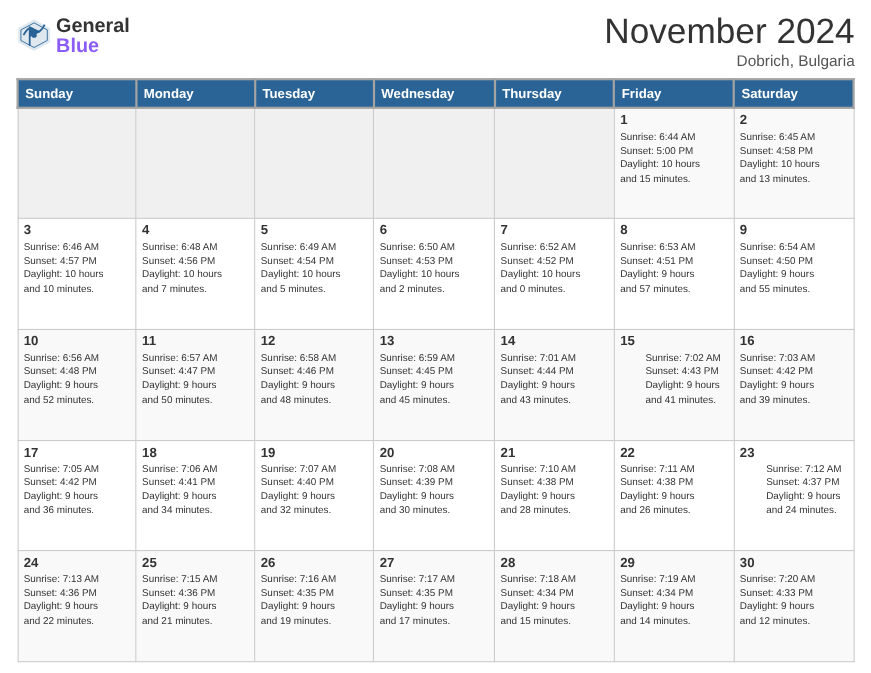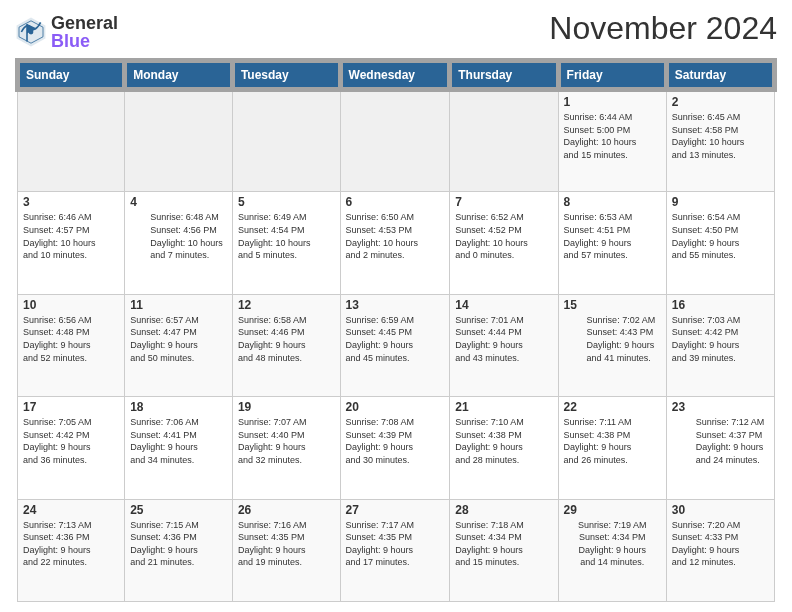--- a/index.html
+++ b/index.html
@@ -65,21 +65,21 @@
       border-collapse: collapse;
       flex: 1;
     }
     .calendar-table th {
       background-color: #2a6496;
       color: #fff;
       text-align: left;
       padding: 5px 6px;
       font-size: 12px;
       font-weight: bold;
-      border: 5px solid #a3a3a3;
+      border: 2px solid #a3a3a3;
     }
     .calendar-table td {
       vertical-align: top;
       border: 1px solid #ccc;
       padding: 3px 5px;
       font-size: 9.5px;
       color: #333;
       width: 113px;
       height: 82px;
       background: #fff;
@@ -120,20 +120,21 @@
         <path d="M15,10 L28,16 L15,22 Z" fill="#2a6496"></path>
         <line x1="15" y1="10" x2="15" y2="32" stroke="#2a6496" stroke-width="2"></line>
       </svg>
       <div class="logo-text">
         <span class="logo-general">General</span>
         <span class="logo-blue">Blue</span>
       </div>
     </div>
     <div class="title-section">
       <div class="month-title">November 2024</div>
+      <div class="location">Dobrich, Bulgaria</div>
     </div>
   </div>
 
   <table class="calendar-table">
     <thead>
       <tr>
         <th>Sunday</th>
         <th>Monday</th>
         <th>Tuesday</th>
         <th>Wednesday</th>
@@ -167,21 +168,21 @@
         <tr>
           <td>
             <span class="day-number">3</span>
             <div class="day-info" style="white-space: pre-line;">Sunrise: 6:46 AM
 Sunset: 4:57 PM
 Daylight: 10 hours
 and 10 minutes.</div>
           </td>
           <td>
             <span class="day-number">4</span>
-            <div class="day-info" style="white-space: pre-line; margin-left: 20px;">Sunrise: 6:48 AM
+            <div class="day-info" style="white-space: pre-line;">Sunrise: 6:48 AM
 Sunset: 4:56 PM
 Daylight: 10 hours
 and 7 minutes.</div>
           </td>
           <td>
             <span class="day-number">5</span>
             <div class="day-info" style="white-space: pre-line;">Sunrise: 6:49 AM
 Sunset: 4:54 PM
 Daylight: 10 hours
 and 5 minutes.</div>
@@ -348,21 +349,21 @@
           </td>
           <td>
             <span class="day-number">28</span>
             <div class="day-info" style="white-space: pre-line;">Sunrise: 7:18 AM
 Sunset: 4:34 PM
 Daylight: 9 hours
 and 15 minutes.</div>
           </td>
           <td>
             <span class="day-number">29</span>
-            <div class="day-info" style="white-space: pre-line; text-align: center;">Sunrise: 7:19 AM
+            <div class="day-info" style="white-space: pre-line;">Sunrise: 7:19 AM
 Sunset: 4:34 PM
 Daylight: 9 hours
 and 14 minutes.</div>
           </td>
           <td>
             <span class="day-number">30</span>
             <div class="day-info" style="white-space: pre-line;">Sunrise: 7:20 AM
 Sunset: 4:33 PM
 Daylight: 9 hours
 and 12 minutes.</div>

